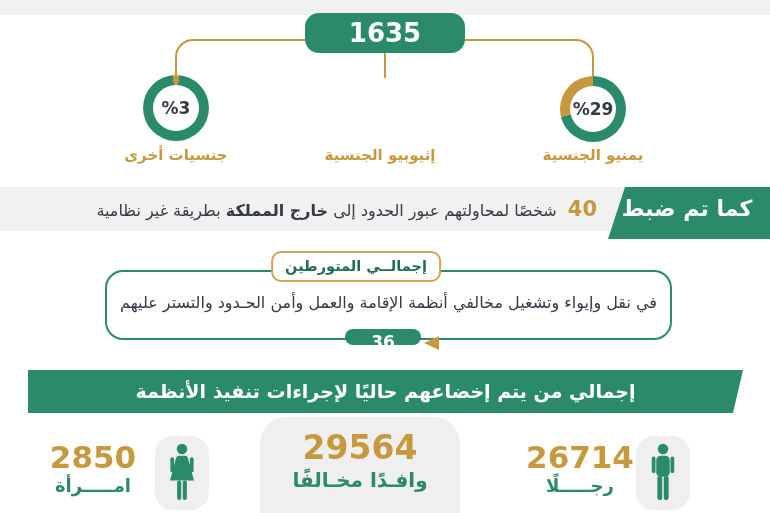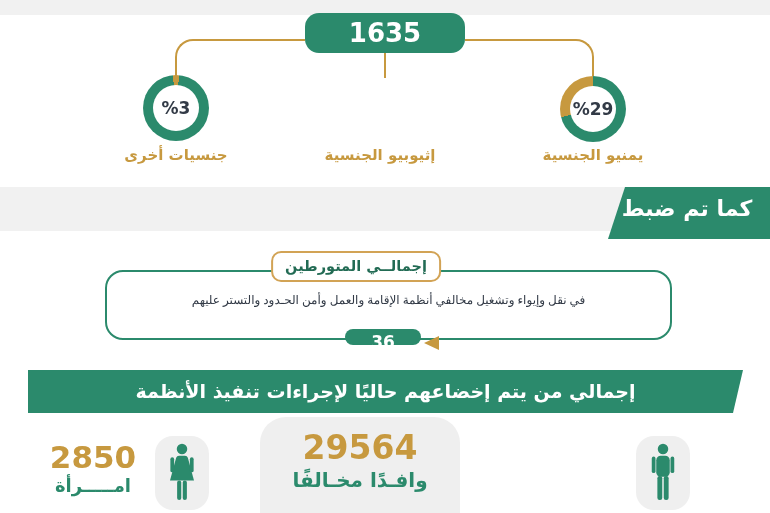--- a/index.html
+++ b/index.html
@@ -37,21 +37,21 @@
                font-size:16px;color:#323a46;white-space:nowrap;}
   .seized-text .num{font-size:21px;font-weight:bold;color:#c7993f;margin-left:6px;}
   .seized-text b{font-weight:bold;}
 
   
   .involved-box{left:105px;top:270px;width:567px;height:70px;border:2px solid #2b8a6c;border-radius:18px;box-sizing:border-box;}
   .involved-badge{left:356px;top:251px;transform:translateX(-50%);min-width:150px;height:31px;background:#fff;
                   border:2px solid #d2a355;border-radius:10px;box-sizing:border-box;z-index:2;
                   color:#226b54;font-size:14.5px;font-weight:bold;text-align:center;line-height:27px;
                   padding:0 12px;white-space:nowrap;}
-  .involved-desc{left:120px;top:293px;width:537px;text-align:center;font-size:12px;color:#323a46;z-index:2;font-family:Liberation Serif, serif;}
+  .involved-desc{left:120px;top:293px;width:537px;text-align:center;font-size:16px;color:#323a46;z-index:2;}
   .involved-count{left:345px;top:329px;width:76px;height:16px;background:#2b8a6c;border-radius:8px;z-index:2;
                   color:#fff;font-size:17px;font-weight:bold;text-align:center;line-height:27px;direction:ltr;}
   .involved-arrow{left:424px;top:336px;width:0;height:0;z-index:2;
                   border-top:7px solid transparent;border-bottom:7px solid transparent;border-right:15px solid #c7993f;}
 
   
   .enforce-band{left:28px;top:370px;width:715px;height:43px;background:#2b8a6c;color:#fff;
                 font-size:19px;font-weight:bold;text-align:center;line-height:43px;
                 clip-path:polygon(0 0,100% 0,calc(100% - 10px) 100%,0 100%);}
 
@@ -90,29 +90,39 @@
 
   <div class="abs donut" style="left: 143px; top: 75px; background: conic-gradient(from -5.4deg, rgb(199, 153, 63) 0deg, rgb(199, 153, 63) 10.8deg, rgb(43, 138, 108) 10.8deg, rgb(43, 138, 108) 360deg);">
     <div class="hole">
       <span class="pct">%3</span>
     </div>
   </div>
   <div class="abs donut-label" style="left:91px;">جنسيات أخرى</div>
 
   <div class="abs seized-band"></div>
   <div class="abs seized-tag">كما تم ضبط</div>
+  <div class="abs seized-text">
+    <span class="num">40</span>
+    <span>شخصًا لمحاولتهم عبور الحدود إلى</span>
+    <b>خارج المملكة</b>
+    <span>بطريقة غير نظامية</span>
+  </div>
 
   <div class="abs involved-box"></div>
   <div class="abs involved-badge">إجمالــي المتورطين</div>
   <div class="abs involved-desc">في نقل وإيواء وتشغيل مخالفي أنظمة الإقامة والعمل وأمن الحـدود والتستر عليهم</div>
   <div class="abs involved-count">36</div>
   <div class="abs involved-arrow"></div>
 
   <div class="abs enforce-band">إجمالي من يتم إخضاعهم حاليًا لإجراءات تنفيذ الأنظمة</div>
 
+  <div class="abs side-text" style="left:521px;">
+    <div class="num">26714</div>
+    <div class="lbl">رجـــــلًا</div>
+  </div>
   <div class="abs icon-box" style="left:636px;">
     <span>
       <svg width="34" height="60" viewBox="0 0 40 80" xmlns="http://www.w3.org/2000/svg">
         <g fill="#2b8a6c">
           <circle cx="20" cy="8" r="7"></circle>
           <rect x="11" y="17" width="18" height="28" rx="6"></rect>
           <rect x="5" y="18" width="5" height="22" rx="2.5"></rect>
           <rect x="30" y="18" width="5" height="22" rx="2.5"></rect>
           <rect x="12.5" y="44" width="6.5" height="32" rx="3"></rect>
           <rect x="21" y="44" width="6.5" height="32" rx="3"></rect>

